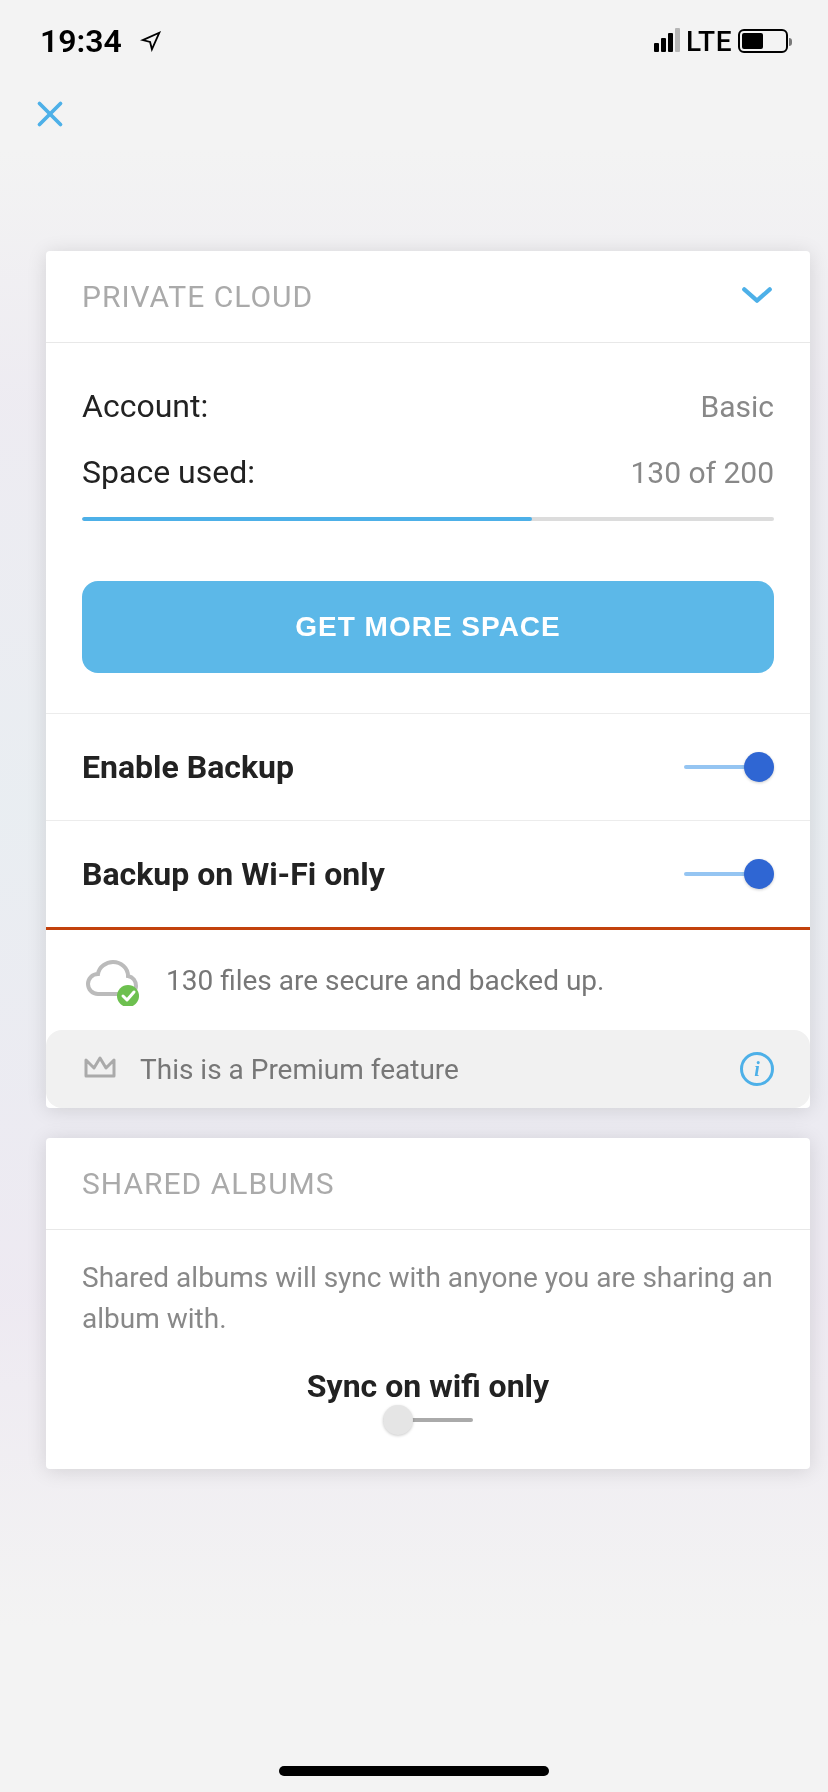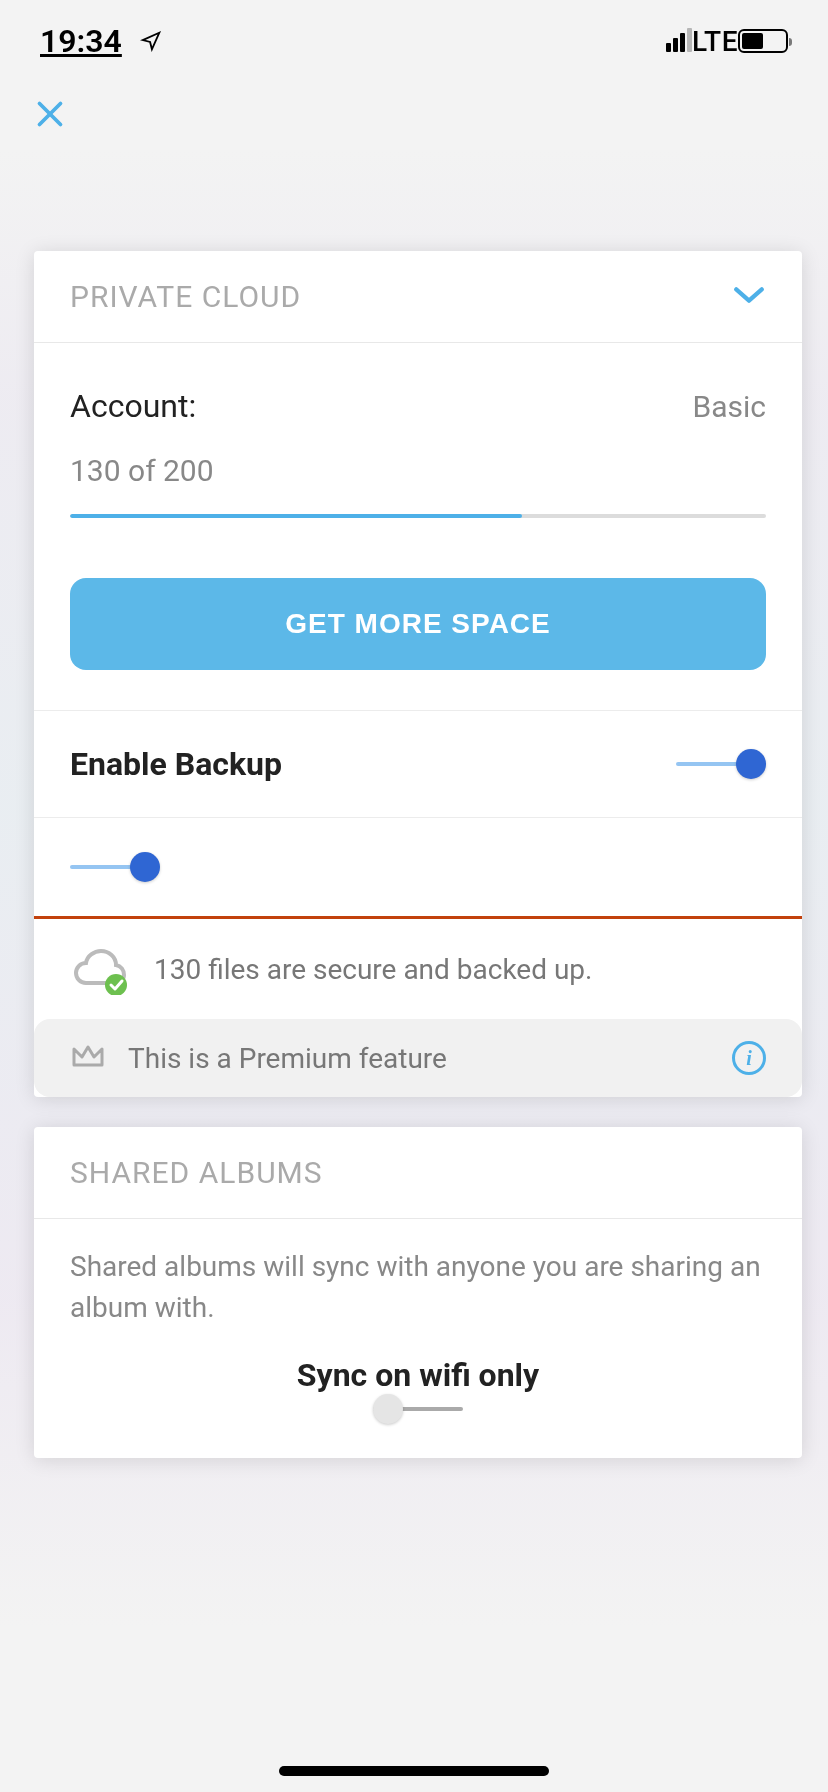--- a/index.html
+++ b/index.html
@@ -32,25 +32,25 @@
       padding: 22px 40px 12px 40px;
       font-size: 32px;
       font-weight: 600;
       position: relative;
       z-index: 10;
     }
     .status-left {
       display: flex;
       align-items: flex-start;
       gap: 18px;
-      text-decoration: underline;
     }
     .status-right {
       display: flex;
       align-items: center;
+      gap: 6px;
     }
     .signal-bars {
       display: flex;
       align-items: flex-end;
       gap: 2px;
       height: 22px;
     }
     .signal-bars span {
       width: 5px;
       background: #000;
@@ -96,21 +96,22 @@
       width: 40px;
       height: 40px;
       display: flex;
       align-items: center;
       justify-content: center;
       cursor: pointer;
     }
     .content {
       position: relative;
       z-index: 5;
-      padding: 95px 26px 0 34px;
+      padding: 95px 18px 0 34px;
+      margin-left: 12px;
     }
     .card {
       background: #fff;
       border-radius: 4px;
       box-shadow: 0 2px 20px rgba(0,0,0,0.12);
       overflow: hidden;
     }
     .card + .card { margin-top: 30px; }
     .section-header {
       display: flex;
@@ -326,37 +327,39 @@
         </svg>
       </div>
     </div>
 
     <div class="section-body">
       <div class="row">
         <div class="row-label">Account:</div>
         <div class="row-value">Basic</div>
       </div>
       <div class="row">
+        <div class="row-label">Space used:</div>
         <div class="row-value">130 of 200</div>
       </div>
       <div class="progress-track">
         <div class="progress-fill"></div>
       </div>
       <button class="primary-btn">GET MORE SPACE</button>
     </div>
 
     <div class="toggle-row">
       <div class="toggle-label">Enable Backup</div>
       <div class="toggle on">
         <div class="toggle-track"></div>
         <div class="toggle-knob"></div>
       </div>
     </div>
 
     <div class="toggle-row">
+      <div class="toggle-label">Backup on Wi-Fi only</div>
       <div class="toggle on">
         <div class="toggle-track"></div>
         <div class="toggle-knob"></div>
       </div>
     </div>
 
     <div class="status-row">
       <div class="cloud-icon">
         <svg width="60" height="48" viewBox="0 0 60 48">
           <path d="M44 36 H16 C10 36 6 31 6 26 C6 21 10 16 16 16 C17 9 24 4 31 4 C39 4 46 10 46 18 C51 19 54 23 54 28 C54 33 50 36 44 36 Z" fill="none" stroke="#bbb" stroke-width="4"></path>

